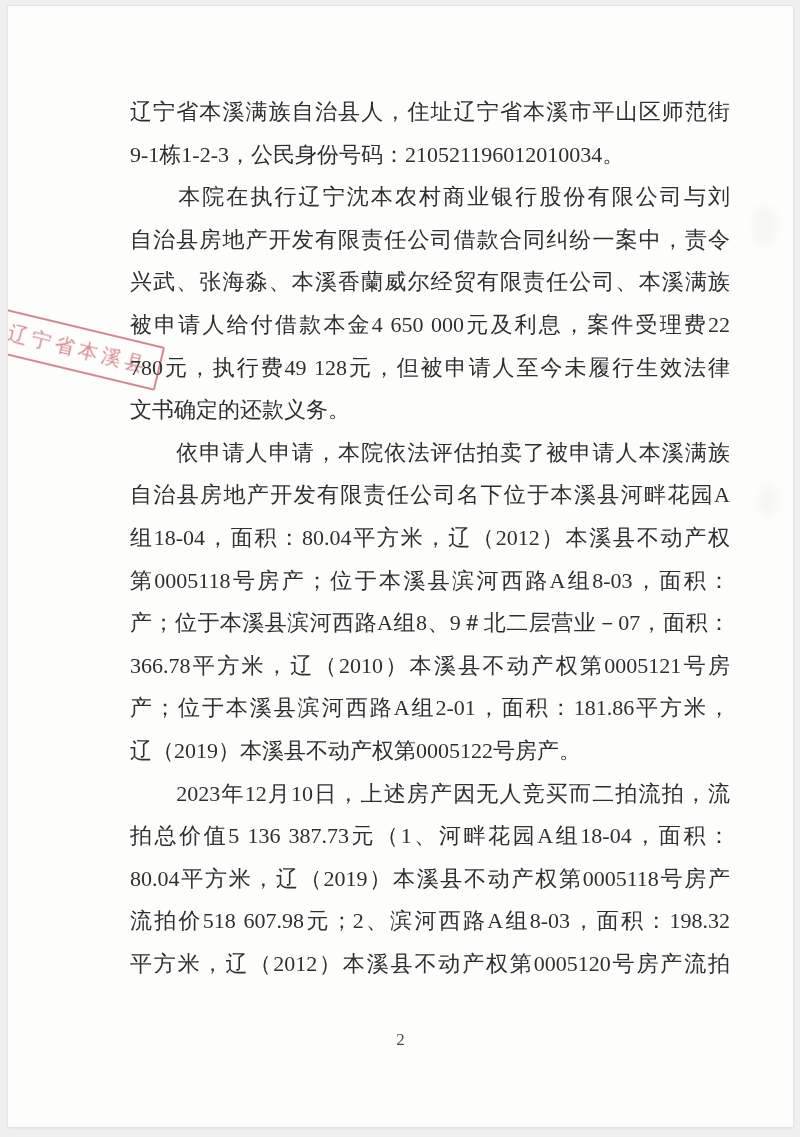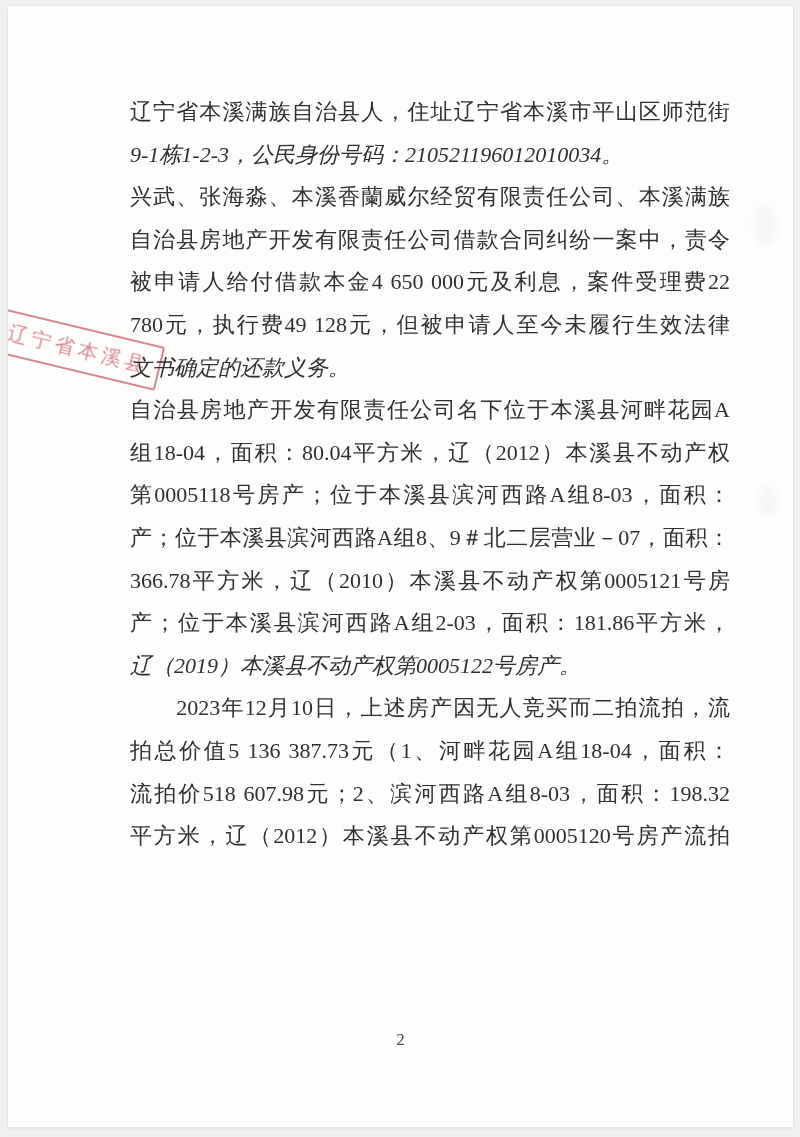--- a/index.html
+++ b/index.html
@@ -35,21 +35,20 @@
     line-height: 42.6px;
     height: 42.6px;
     color: #2f2f2f;
     text-align: justify;
     text-align-last: justify;
     text-justify: inter-ideograph;
     overflow: hidden;
   }
   .line.end {
     text-align-last: left;
-    font-style: italic;
   }
   .stamp {
     position: absolute;
     left: -14px;
     top: 300px;
     transform: rotate(13.5deg);
     transform-origin: left top;
     border: 2.5px solid #c75b66;
     border-radius: 2px;
     padding: 7px 10px 7px 18px;
@@ -89,33 +88,36 @@
   <div class="smudge s1"></div>
   <div class="smudge s2"></div>
 
   <div class="stamp" style="color: rgb(199, 91, 102); border-color: rgb(199, 91, 102);">
     <span>辽宁省本溪县</span>
   </div>
 
   <div class="content">
     <div class="line">辽宁省本溪满族自治县人，住址辽宁省本溪市平山区师范街</div>
     <div class="line end">9-1栋1-2-3，公民身份号码：210521196012010034。</div>
+    <div class="line">　　本院在执行辽宁沈本农村商业银行股份有限公司与刘</div>
+    <div class="line">自治县房地产开发有限责任公司借款合同纠纷一案中，责令</div>
     <div class="line">兴武、张海淼、本溪香蘭威尔经贸有限责任公司、本溪满族</div>
-    <div class="line">自治县房地产开发有限责任公司借款合同纠纷一案中，责令</div>
     <div class="line">被申请人给付借款本金4 650 000元及利息，案件受理费22</div>
     <div class="line">780元，执行费49 128元，但被申请人至今未履行生效法律</div>
     <div class="line end">文书确定的还款义务。</div>
+    <div class="line">　　依申请人申请，本院依法评估拍卖了被申请人本溪满族</div>
     <div class="line">自治县房地产开发有限责任公司名下位于本溪县河畔花园A</div>
     <div class="line">组18-04，面积：80.04平方米，辽（2012）本溪县不动产权</div>
     <div class="line">第0005118号房产；位于本溪县滨河西路A组8-03，面积：</div>
     <div class="line">产；位于本溪县滨河西路A组8、9＃北二层营业－07，面积：</div>
     <div class="line">366.78平方米，辽（2010）本溪县不动产权第0005121号房</div>
-    <div class="line">产；位于本溪县滨河西路A组2-03，面积：181.86平方米，</div>
+    <div class="line">产；位于本溪县滨河西路A组2-01，面积：181.86平方米，</div>
     <div class="line end">辽（2019）本溪县不动产权第0005122号房产。</div>
     <div class="line">　　2023年12月10日，上述房产因无人竞买而二拍流拍，流</div>
     <div class="line">拍总价值5 136 387.73元（1、河畔花园A组18-04，面积：</div>
+    <div class="line">80.04平方米，辽（2019）本溪县不动产权第0005118号房产</div>
     <div class="line">流拍价518 607.98元；2、滨河西路A组8-03，面积：198.32</div>
     <div class="line">平方米，辽（2012）本溪县不动产权第0005120号房产流拍</div>
   </div>
 
   <div class="page-number">2</div>
 
 </div>
 
 </body></html>

